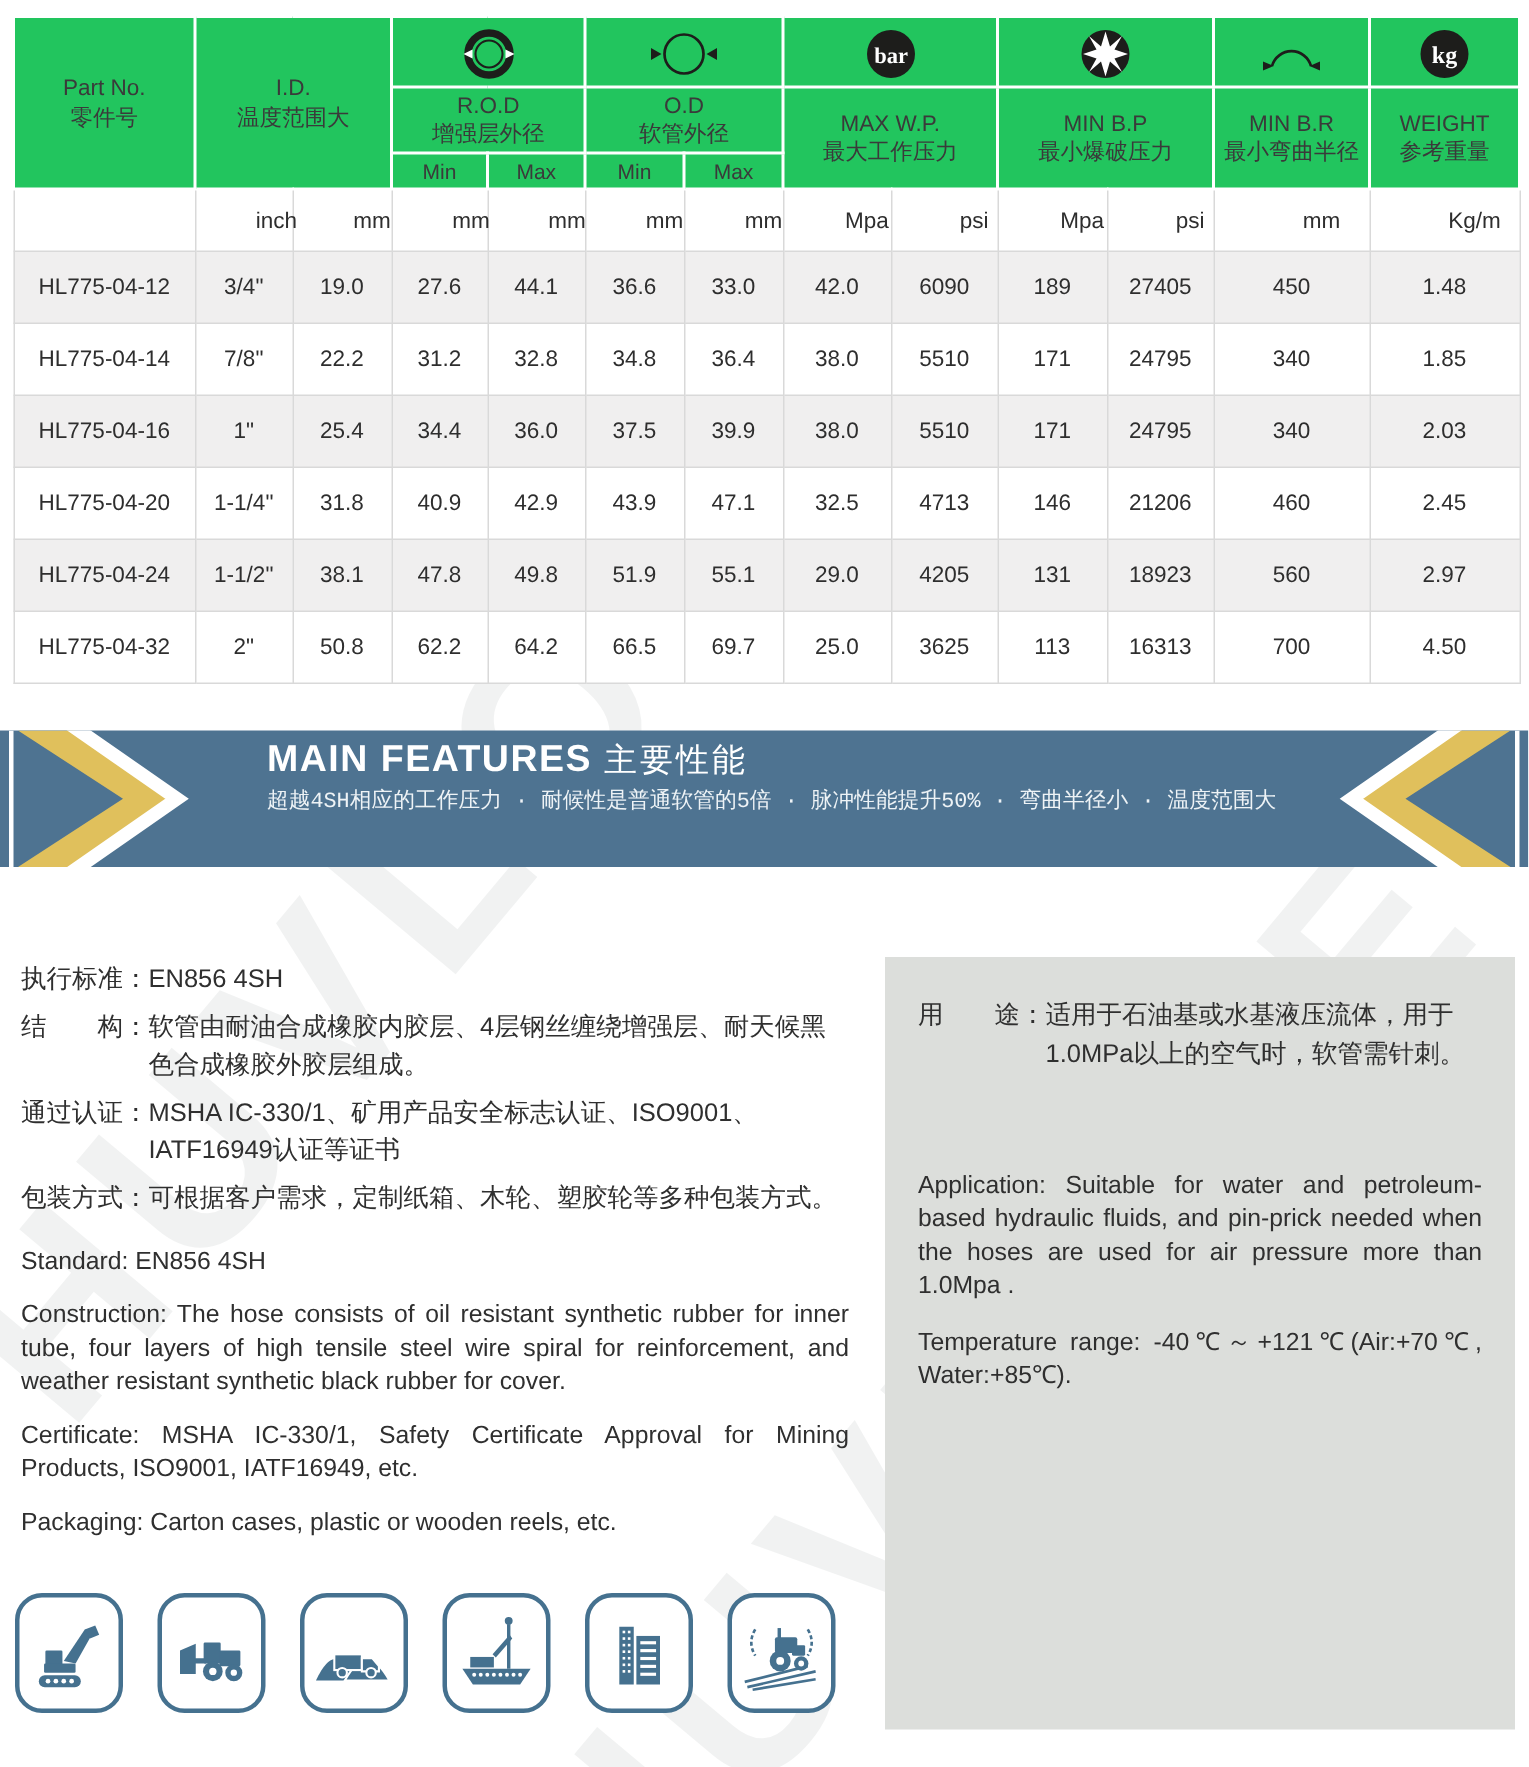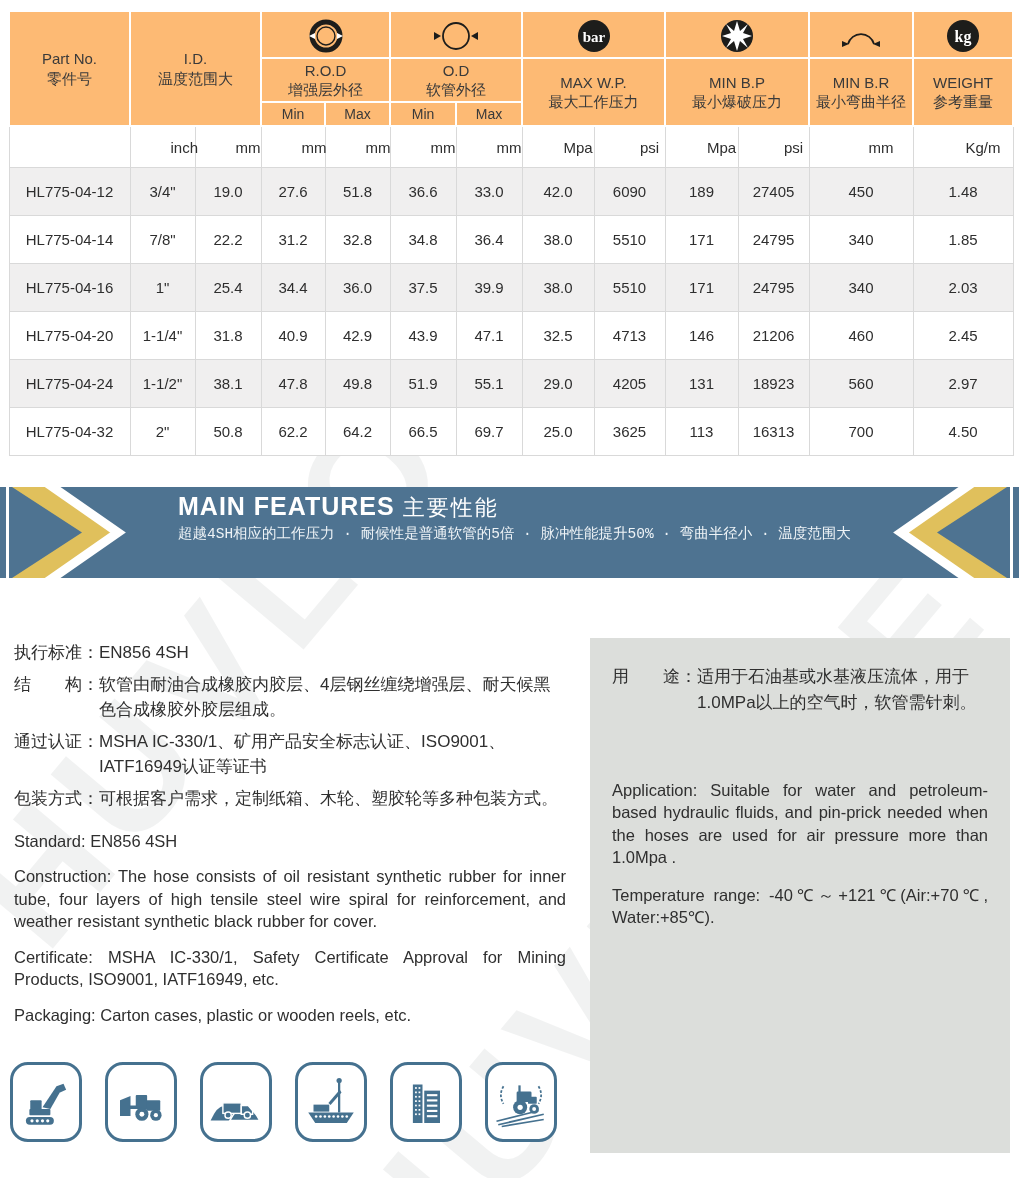--- a/index.html
+++ b/index.html
@@ -5,21 +5,21 @@
   html,body{margin:0;padding:0;background:#fff;}
   .page{position:relative;width:1019px;height:1178px;background:#ffffff;overflow:hidden;
         font-family:"Liberation Sans",sans-serif;color:#333;}
   
   .wm{position:absolute;z-index:0;font-family:"Liberation Sans",sans-serif;font-weight:700;
       font-size:165px;letter-spacing:14px;color:rgba(120,125,130,0.10);white-space:nowrap;
       transform-origin:0 0;pointer-events:none;}
   
   .spec-table-wrap{position:absolute;left:8px;top:10px;width:1004px;z-index:1;}
   table.spec{border-collapse:collapse;width:1004px;table-layout:fixed;}
-  table.spec th{background:#fdba74;border:2.5px solid #ffffff;font-weight:400;
+  table.spec th{background:#22c55e;border:2.5px solid #ffffff;font-weight:400;
       font-size:15px;color:#3a3a3a;padding:1px 0;line-height:1.3;}
   table.spec td{border:1px solid #d9d9d9;text-align:center;font-size:15px;color:#2e2e2e;
       padding:0;background:#ffffff;}
   tr.h-icons{height:46px;} tr.h-labels{height:44px;margin-top:28px;} tr.h-minmax{height:24px;}
   tr.h-minmax th{font-size:14px;}
   tr.units td{height:40px;padding-left:40px;}
   tr.data-row td{height:47px;}
   tbody tr:nth-child(even) td{background:#f0efef;}
   .thw{display:block;}
   .icon-cell svg{display:block;margin:3px auto 0;}
@@ -172,21 +172,21 @@
             <td>Mpa</td>
             <td>psi</td>
             <td>mm</td>
             <td>Kg/m</td>
           </tr>
           <tr class="data-row">
             <td>HL775-04-12</td>
             <td>3/4"</td>
             <td>19.0</td>
             <td>27.6</td>
-            <td>51.8</td>
+            <td>44.1</td>
             <td>36.6</td>
             <td>33.0</td>
             <td>42.0</td>
             <td>6090</td>
             <td>189</td>
             <td>27405</td>
             <td>450</td>
             <td>1.48</td>
           </tr>
           <tr class="data-row">

